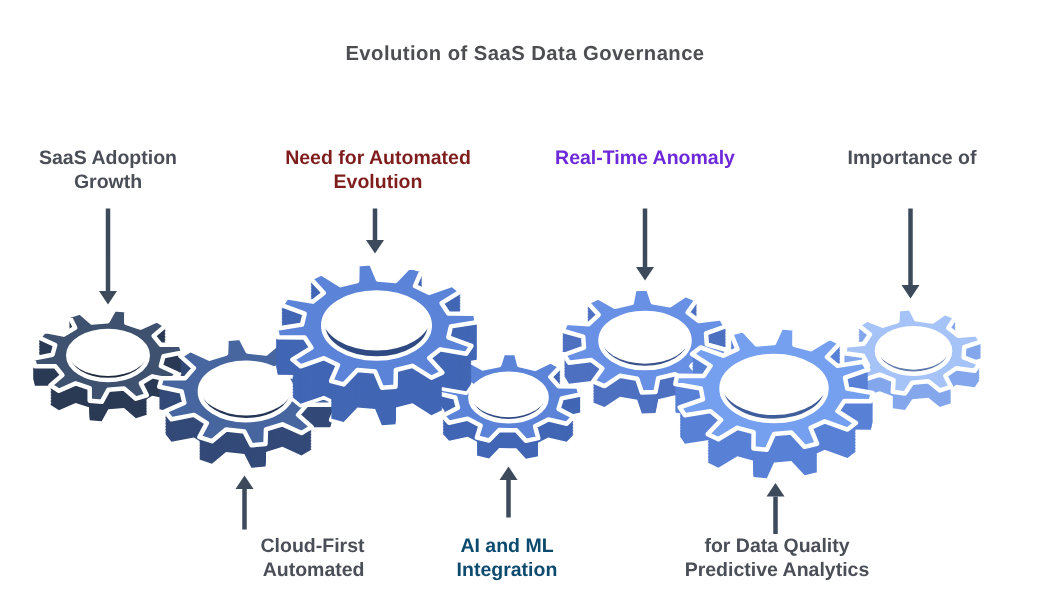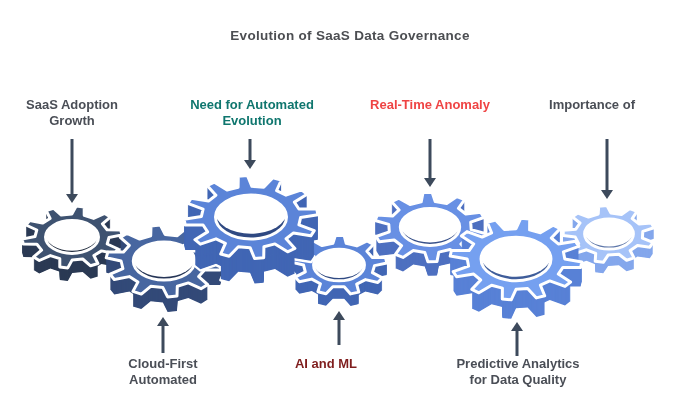--- a/index.html
+++ b/index.html
@@ -205,34 +205,35 @@
       <g>
         <line x1="607" y1="128" x2="607" y2="179" stroke="#3d4a5c" stroke-width="3"></line>
         <polygon points="601,179 613,179 607,188" fill="#3d4a5c"></polygon>
       </g>
     </svg>
 
   <div class="stage-label top" style="left: -8px; color: rgb(74, 78, 86);">
     <div>SaaS Adoption</div>
     <div>Growth</div>
   </div>
-  <div class="stage-label bottom" style="left: 83px; color: rgb(74, 78, 86);">
+  <div class="stage-label bottom" style="left: 83px; color: rgb(74, 78, 86); text-align: right;">
     <div>Cloud-First</div>
     <div>Automated</div>
   </div>
-  <div class="stage-label top" style="left: 172px; color: #0f766e;">
+  <div class="stage-label top" style="left: 172px; color: #7f1d1d;">
     <div>Need for Automated</div>
     <div>Evolution</div>
   </div>
-  <div class="stage-label bottom" style="left: 246px; color: #7f1d1d;">
+  <div class="stage-label bottom" style="left: 258px; color: #0c4a6e;">
     <div>AI and ML</div>
-  </div>
-  <div class="stage-label top" style="left: 350px; color: #ef4444;">
+    <div>Integration</div>
+  </div>
+  <div class="stage-label top" style="left: 350px; color: #6d28d9;">
     <div>Real-Time Anomaly</div>
   </div>
   <div class="stage-label bottom" style="left: 438px; color: rgb(74, 78, 86);">
+    <div>for Data Quality</div>
     <div>Predictive Analytics</div>
-    <div>for Data Quality</div>
-  </div>
-  <div class="stage-label top" style="left: 512px; color: rgb(74, 78, 86);">
+  </div>
+  <div class="stage-label top" style="left: 528px; color: rgb(74, 78, 86);">
     <div>Importance of</div>
   </div>
 </div>
 
 </body></html>

